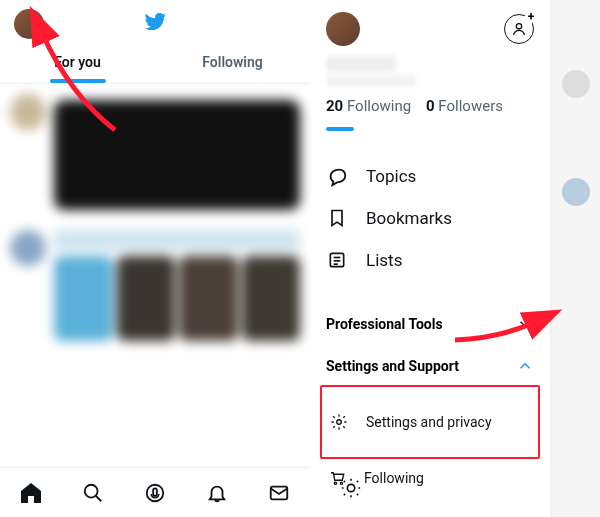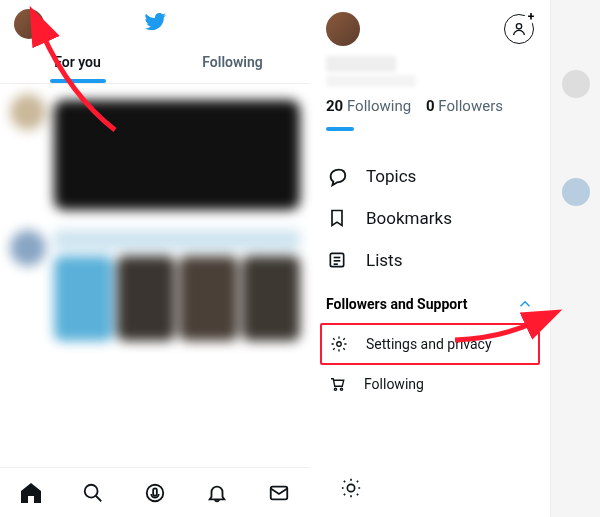--- a/index.html
+++ b/index.html
@@ -52,21 +52,21 @@
 
 .menu-item { display: flex; align-items: center; gap: 18px; padding: 10px 0; font-size: 17px; font-weight: 400; color: #0f1419; cursor: pointer; }
 .menu-item.sub { font-size: 14px; font-weight: 400; gap: 16px; padding: 8px 0; }
 .menu-icon { width: 22px; height: 22px; display: flex; align-items: center; justify-content: center; flex-shrink: 0; }
 
 .section-header { display: flex; align-items: center; justify-content: space-between; font-size: 14px; font-weight: 700; padding: 10px 0; cursor: pointer; margin-top: 14px; }
 .section-header.first { margin-top: 24px; }
 
 .chevron { width: 18px; height: 18px; }
 
-.red-box { border: 2.5px solid #ff1a2f; border-radius: 2px; margin: 0 -6px; padding: 0 6px; }
+.red-box { border: 2.5px solid #ff1a2f; border-radius: 2px; margin: 0 -6px; padding: 16px 6px; }
 
 .theme-toggle { position: absolute; bottom: 14px; left: 340px; }
 
 
 .arrow { position: absolute; pointer-events: none; }
 .arrow svg { overflow: visible; }
 
 </style>
 </head>
 <body>
@@ -193,23 +193,31 @@
         <svg width="20" height="20" viewBox="0 0 24 24" fill="none" stroke="#0f1419" stroke-width="2">
             <rect x="4" y="4" width="16" height="16" rx="2"></rect>
             <line x1="8" y1="9" x2="16" y2="9"></line>
             <line x1="8" y1="13" x2="16" y2="13"></line>
             <line x1="8" y1="17" x2="13" y2="17"></line>
           </svg>
       </span>
       <span>Lists</span>
     </div>
 
+    <div class="section-header first">
+      <span>Professional Tools</span>
+      <span class="chevron">
+        <svg width="18" height="18" viewBox="0 0 24 24" fill="none" stroke="#0f1419" stroke-width="2">
+            <polyline points="6 9 12 15 18 9"></polyline>
+          </svg>
+      </span>
+    </div>
 
     <div class="section-header" style="margin-top:4px">
-      <span>Followers and Support</span>
+      <span>Settings and Support</span>
       <span class="chevron">
         <svg width="18" height="18" viewBox="0 0 24 24" fill="none" stroke="#1d9bf0" stroke-width="2">
             <polyline points="6 15 12 9 18 15"></polyline>
           </svg>
       </span>
     </div>
 
     <div class="red-box">
       <div class="menu-item sub">
         <span class="menu-icon">

